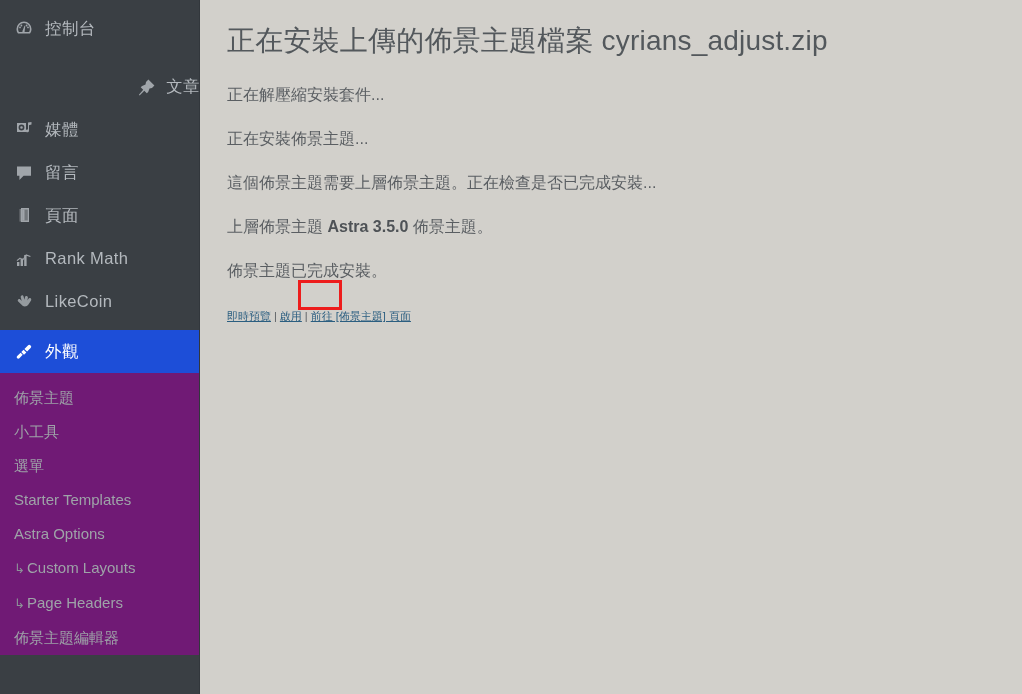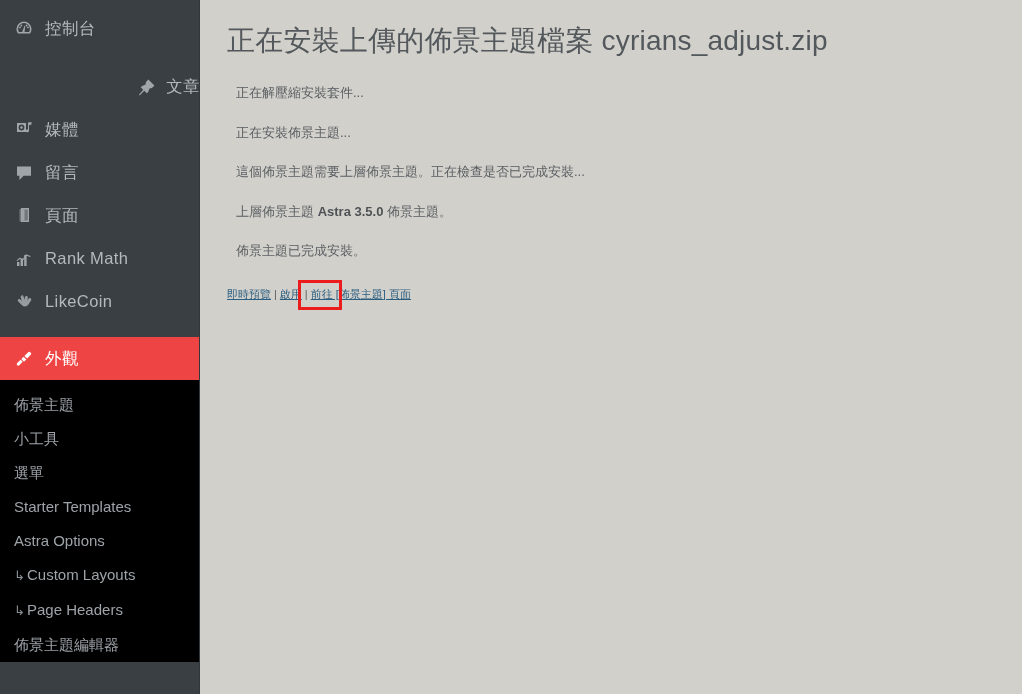--- a/index.html
+++ b/index.html
@@ -50,42 +50,42 @@
     justify-content: center;
     margin-right: 8px;
     color: #a0a5aa;
   }
   .menu-top .mlabel { color: #b4b9be; letter-spacing: .4px; }
 
   .menu-top.first { margin-top: 7px; }
   .menu-top.gap-before { margin-top: 15px; justify-content: flex-end; }
 
   .menu-top.current {
-    background: #ef4444;
+    background: #1d4ed8;
     color: #fff;
-    margin-top: 14px;
+    margin-top: 7px;
     text-align: center;
   }
   .menu-top.current .mlabel { color: #ffffff; }
   .menu-top.current .mi { color: #ffffff; }
   
   .menu-top.current::after {
     content: "";
     position: absolute;
     right: -8px;
     top: 50%;
     margin-top: -8px;
     border-style: solid;
     border-width: 8px 0 8px 8px;
     border-color: transparent transparent transparent #d2d0cb;
   }
 
   
   #submenu {
-    background: #000000;
+    background: #701a75;
     padding-top: 8px;
   }
   .submenu-item {
     display: block;
     padding: 7px 0 7px 14px;
     color: #9ea3a8;
     font-size: 15px;
     line-height: 20px;
     cursor: pointer;
     white-space: nowrap;
@@ -117,22 +117,22 @@
     margin: 23px 0 0 0;
     padding: 0;
     font-size: 28px;
     font-weight: 400;
     line-height: 1.3;
     color: #53585c;
     letter-spacing: .2px;
   }
 
   p.status-line {
-    margin: 20px 0 0 9px;
-    font-size: 13px;
+    margin: 20px 0 0 0;
+    font-size: 16px;
     line-height: 1.5;
     color: #5a5e62;
   }
   p.status-line.first-line { margin-top: 24px; }
   p.status-line b { font-weight: 700; color: #4e5256; }
 
   
   .links-row {
     margin: 22px 0 0 0;
     font-size: 11px;

